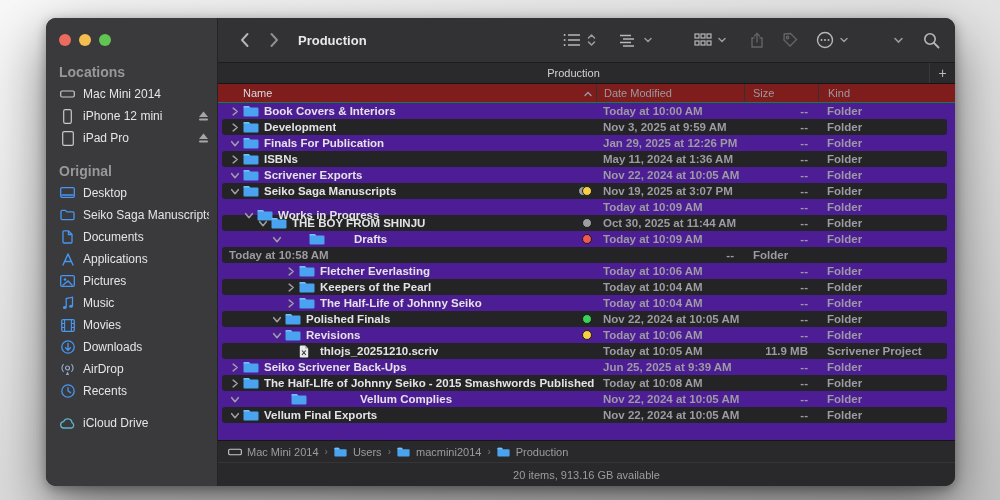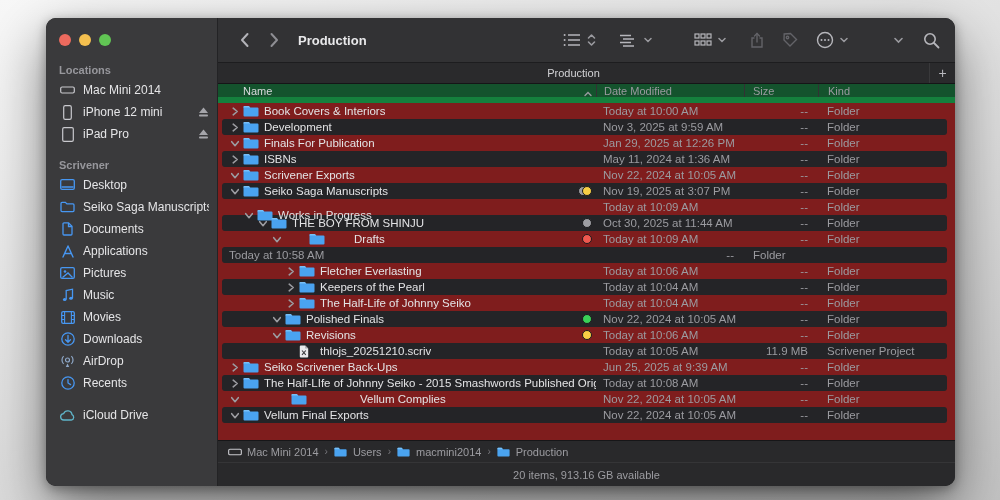--- a/index.html
+++ b/index.html
@@ -14,49 +14,49 @@
     box-shadow:0 22px 55px rgba(0,0,0,.5),0 3px 12px rgba(0,0,0,.35);
   }
   
   .sidebar {
     position:absolute; left:0; top:0; bottom:0; width:172px;
     background:#3a3a3c; border-right:1px solid #232325; padding-top:14px;
   }
   .traffic { display:flex; gap:8px; padding:2px 0 14px 13px; }
   .light { width:12px; height:12px; border-radius:50%; }
   .sb-section { margin-bottom:10px; }
-  .sb-title { font-size:11px; font-weight:bold; color:#97979c; padding:4px 0 3px 13px; }
+  .sb-title { font-size:14px; font-weight:bold; color:#97979c; padding:4px 0 3px 13px; }
   .sb-item { display:flex; align-items:center; height:22px; padding:0 8px 0 13px; color:#e5e5e7; font-size:12px; cursor:default; }
   .sb-icon { width:17px; height:15px; margin-right:7px; display:inline-flex; align-items:center; justify-content:center; flex:none; }
   .sb-icon svg { display:block; }
   .sb-label { white-space:nowrap; overflow:hidden; }
   .sb-eject { margin-left:auto; width:12px; display:inline-flex; justify-content:center; }
   
   .main { position:absolute; left:172px; right:0; top:0; bottom:0; display:flex; flex-direction:column; }
   .toolbar { height:44px; background:#323234; display:flex; align-items:center; padding:0 12px 0 14px; flex:none; }
   .nav-btn { width:24px; height:24px; display:flex; align-items:center; justify-content:center; }
   .tb-title { font-size:13px; font-weight:bold; color:#e8e8ea; margin-left:12px; }
   .tb-right { margin-left:auto; display:flex; align-items:center; }
   .tb-ic { display:inline-flex; align-items:center; justify-content:center; height:26px; padding:0 3px; }
   .tabbar { height:22px; background:#2a2a2c; border-top:1px solid #1d1d1f; border-bottom:1px solid #151517; display:flex; align-items:center; flex:none; }
   .tab { flex:1; text-align:center; font-size:11px; color:#d2d2d5; }
   .tab-add { width:26px; height:100%; border-left:1px solid #39393b; display:flex; align-items:center; justify-content:center; color:#b9b9be; font-size:14px; }
   .colheader {
-    height:19px; background:#14532d; border-bottom:6px solid #15803d; flex:none;
+    height:19px; background:#7f1d1d; border-bottom:1px solid #15803d; flex:none;
     display:grid; grid-template-columns:378px 148px 74px auto;
     font-size:11px; color:#9a9a9f; align-items:center;
   }
   .ch { position:relative; height:100%; display:flex; align-items:center; }
   .ch-name { padding-left:25px; color:#d9d9dc; }
   .ch-sort { position:absolute; left:366px; top:3px; }
   .ch-date,.ch-size,.ch-kind { border-left:1px solid #323234; }
   .ch-date { padding-left:7px; }
   .ch-size { padding-left:8px; }
   .ch-kind { padding-left:9px; }
-  .list { flex:1; background:#7f1d1d; overflow:hidden; }
+  .list { flex:1; background:#4c1d95; overflow:hidden;font-weight:bold; }
   .row {
     height:16px; margin:0 8px 0 4px; border-radius:3px;
     display:grid; grid-template-columns:374px 148px 74px auto;
     align-items:center; font-size:11.5px; color:#e3e3e5;
   }
   .row.alt { background:#242427; }
   .rname { display:flex; align-items:center; position:relative; height:100%; overflow:hidden; }
   .disc { width:10px; margin-right:3px; flex:none; display:inline-flex; justify-content:center; }
   .disc svg { display:block; }
   .disc.exp svg { transform:rotate(90deg); }
@@ -124,21 +124,21 @@
     <span class="sb-eject">
                 <svg width="11" height="10" viewBox="0 0 11 10">
                   <path d="M5.5 0.5 L10 6 H1 Z" fill="#a5a5aa"></path>
                   <rect x="1" y="7.6" width="9" height="1.8" rx="0.9" fill="#a5a5aa"></rect>
                 </svg>
               </span>
   </div>
           </div>
   </div>
         <div class="sb-section">
-    <div class="sb-title">Scrivener</div>
+    <div class="sb-title">Original</div>
     <div class="sb-items">
             <div class="sb-item">
     <span class="sb-icon">
                 <svg width="15" height="13" viewBox="0 0 15 13">
                   <rect x="0.7" y="0.7" width="13.6" height="9.6" rx="1.4" fill="none" stroke="#4797f2" stroke-width="1.3"></rect>
                   <line x1="1.5" y1="8" x2="13.5" y2="8" stroke="#4797f2" stroke-width="1.3"></line>
                 </svg>
               </span>
     <span class="sb-label">Desktop</span>
 

